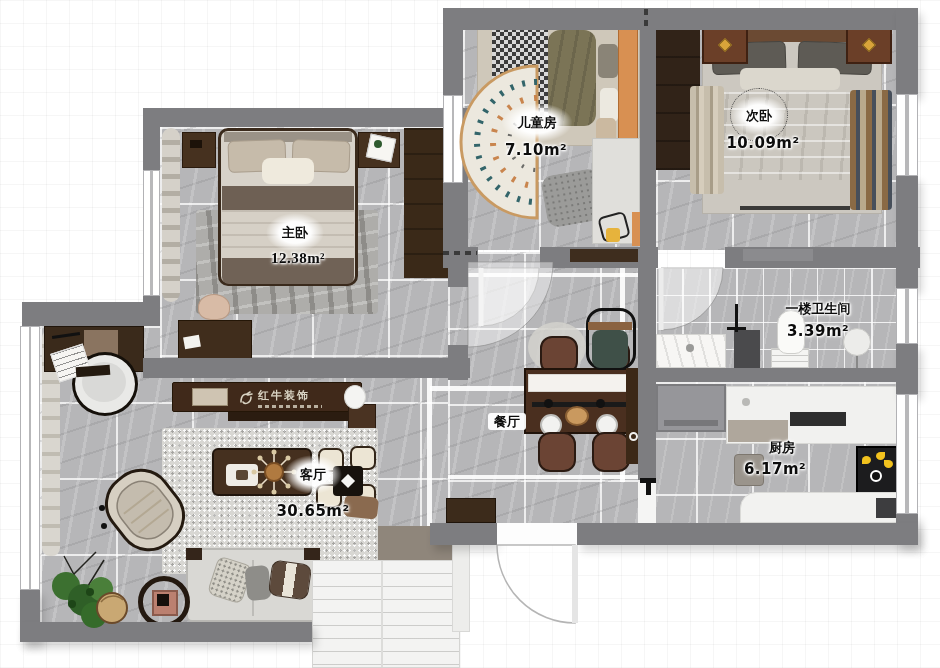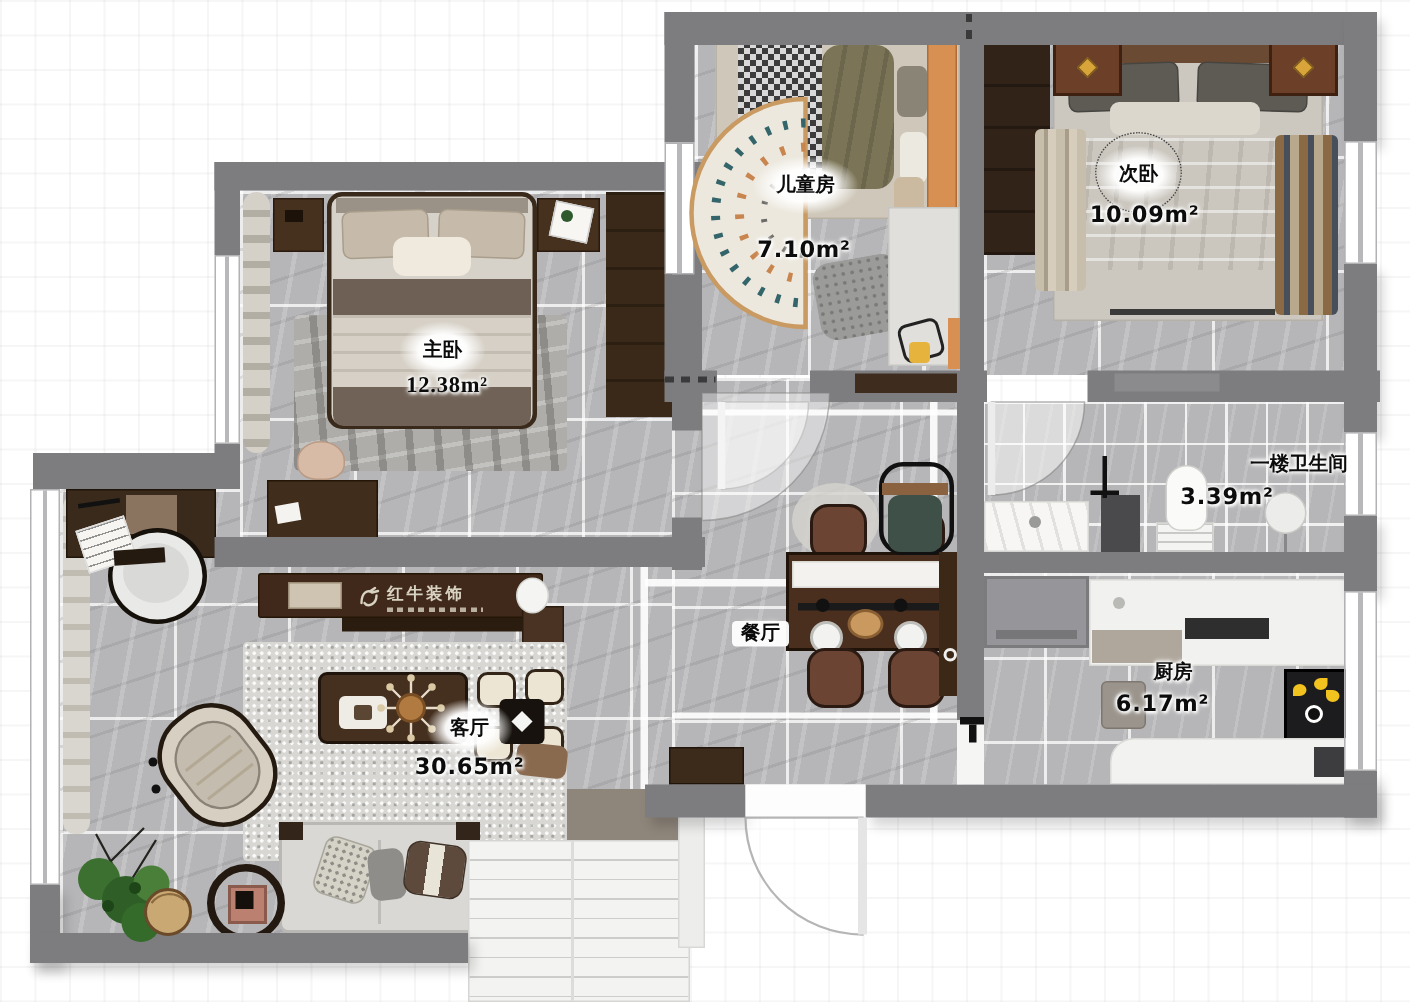--- a/index.html
+++ b/index.html
@@ -299,30 +299,30 @@
         <circle cx="90" cy="592" r="4" fill="#1d4517"></circle>
       <circle cx="112" cy="608" r="15" fill="#c9a873" stroke="#6b4a2a" stroke-width="2"></circle>
       <path d="M101 602 A15 15 0 0 1 123 600" stroke="#8a6a3e" stroke-width="1.5" fill="none"></path>
     </g>
   </svg>
 
   <div class="lab" style="left:295px;top:232px;"><span class="nm bubble">主卧</span></div>
   <div class="lab area" style="left:298px;top:258px;font-family:Liberation Serif, serif;">12.38m²</div>
 
   <div class="lab" style="left:537px;top:122px;"><span class="nm bubble">儿童房</span></div>
-  <div class="lab area" style="left:536px;top:166px;">7.10m²</div>
+  <div class="lab area" style="left:536px;top:150px;">7.10m²</div>
 
   <div class="a" style="left:730px;top:88px;width:58px;height:54px;border:1.5px dotted #444;border-radius:50%;z-index:39;"></div>
   <div class="lab" style="left:759px;top:115px;"><span class="nm bubble">次卧</span></div>
   <div class="lab area" style="left:763px;top:143px;">10.09m²</div>
 
-  <div class="lab" style="left:866px;top:308px;"><span class="nm">一楼卫生间</span></div>
+  <div class="lab" style="left:818px;top:308px;"><span class="nm">一楼卫生间</span></div>
   <div class="lab area" style="left:818px;top:331px;">3.39m²</div>
 
   <div class="lab" style="left:782px;top:447px;"><span class="nm">厨房</span></div>
   <div class="lab area" style="left:775px;top:469px;">6.17m²</div>
 
   <div class="lab" style="left:507px;top:421px;"><span class="rectbub">餐厅</span></div>
 
-  <div class="lab" style="left:313px;top:484px;"><span class="nm bubble">客厅</span></div>
+  <div class="lab" style="left:313px;top:474px;"><span class="nm bubble">客厅</span></div>
   <div class="lab area" style="left:313px;top:511px;">30.65m²</div>
 
 </div>
 
 </body></html>

